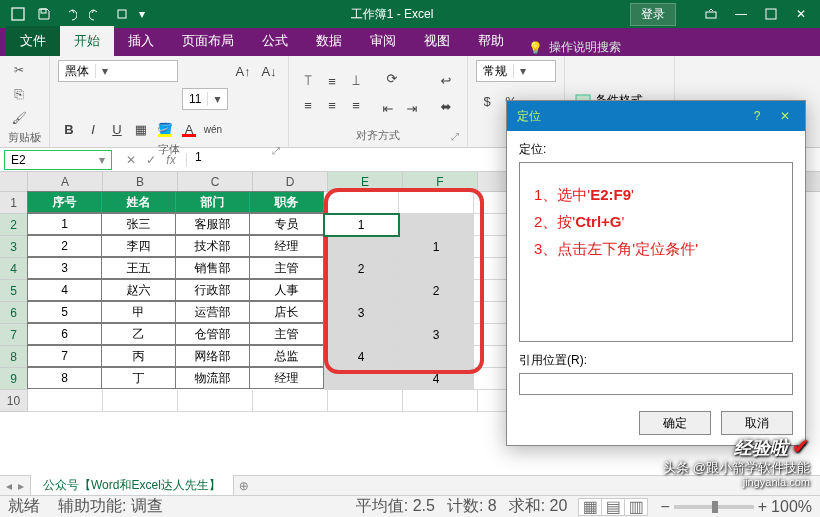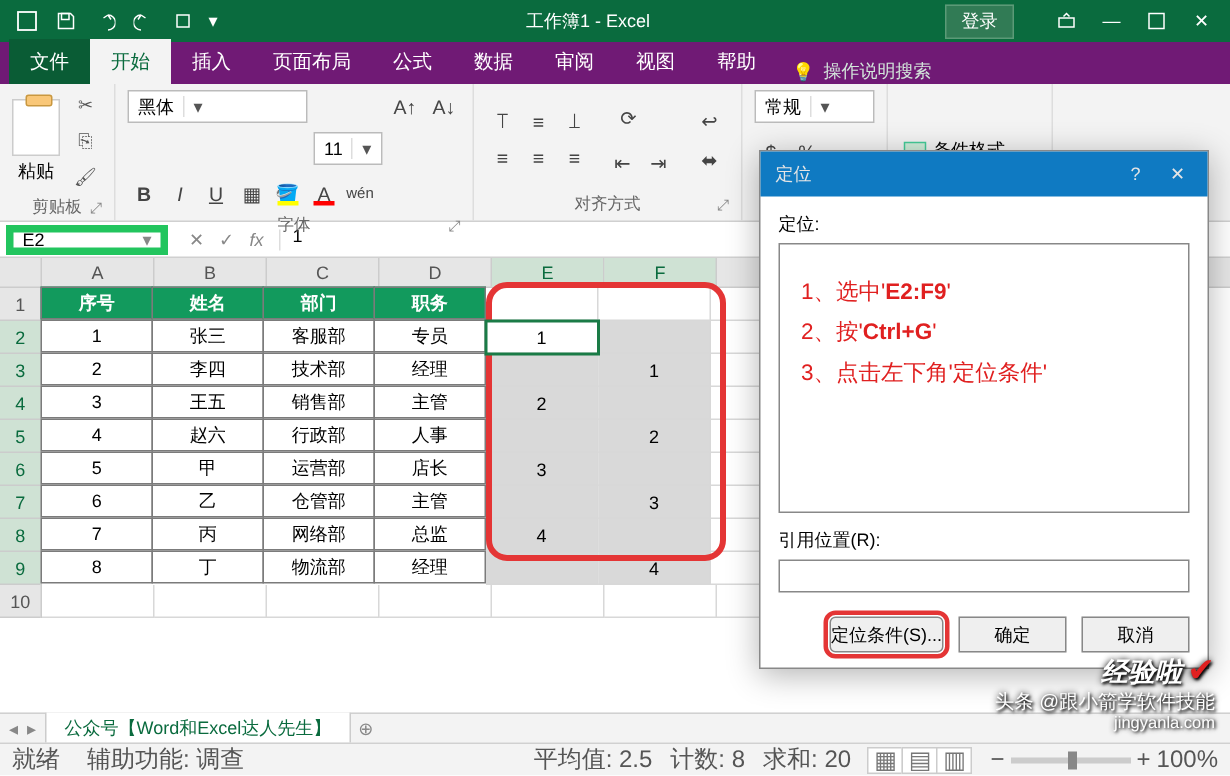--- a/index.html
+++ b/index.html
@@ -39,21 +39,21 @@
 .color-bar { position:relative; }
 .color-bar::after { content:""; position:absolute; bottom:2px; left:3px; right:3px; height:3px; }
 .fill-yellow::after { background:#ffff00; }
 .font-red::after { background:#ff0000; }
 .align-grid { display: grid; grid-template-columns: repeat(3, 22px); gap: 2px; }
 .styles-col { display:flex; flex-direction:column; gap:2px; font-size:12px; }
 .style-row { display:flex; align-items:center; gap:4px; cursor:pointer; padding:1px 2px; }
 .mini-ico { width:16px; height:14px; }
 
 .formula-bar { height: 24px; border-bottom: 1px solid #d0d0d0; display: flex; align-items: center; background:#fff; }
-.name-box { width: 108px; border: 5px solid #22c55e; height: 20px; margin: 0 4px; padding: 0 6px; display:flex; align-items:center; justify-content:space-between; background:#fff; }
+.name-box { width: 108px; border: 1px solid #22c55e; height: 20px; margin: 0 4px; padding: 0 6px; display:flex; align-items:center; justify-content:space-between; background:#fff; }
 .name-box .dd { color:#888; cursor:pointer; }
 .fx-btns { display:flex; gap:2px; padding:0 6px; border-right:1px solid #ddd; color:#888; }
 .fx-btns span { width:18px; text-align:center; cursor:pointer; }
 .fx-input { flex:1; padding:0 8px; height:20px; }
 
 .sheet-area { position:absolute; top:172px; left:0; right:0; bottom:42px; overflow:hidden; background:#fff; }
 .sel-all { position:absolute; top:0; left:0; width:28px; height:20px; background:#e6e6e6; border-right:1px solid #ccc; border-bottom:1px solid #ccc; cursor:pointer; }
 .col-headers { position:absolute; top:0; left:28px; right:0; height:20px; display:flex; background:#e6e6e6; border-bottom:1px solid #ccc; }
 .ch { width:75px; text-align:center; border-right:1px solid #ccc; font-size:12px; color:#555; line-height:20px; cursor:pointer; }
 .ch.sel { background:#cfe2d4; color:#0a6b3e; }
@@ -76,21 +76,21 @@
 
 .statusbar { position:absolute; bottom:0; left:0; right:0; height:22px; background:#f3f3f3; border-top:1px solid #d0d0d0; display:flex; align-items:center; font-size:16px; color:#555; padding:0 8px; gap:18px; }
 .sb-right { margin-left:auto; display:flex; align-items:center; gap:12px; }
 .view-btns { display:flex; }
 .vbtn { width:24px; height:18px; border:1px solid #ccc; margin-left:-1px; display:flex; align-items:center; justify-content:center; cursor:pointer; background:#fff; color:#777; }
 .zoom { display:flex; align-items:center; gap:4px; }
 .zoom-track { width:80px; height:4px; background:#ccc; position:relative; }
 .zoom-thumb { position:absolute; top:-4px; left:38px; width:6px; height:12px; background:#888; }
 
 .dialog { position:absolute; top:100px; left:506px; width:300px; background:#fff; border:1px solid #888; box-shadow:0 4px 20px rgba(0,0,0,.3); z-index:10; }
-.dlg-title { background:#0f7ac2; color:#e5e5e5; height:30px; display:flex; align-items:center; padding:0 10px; justify-content:space-between; }
+.dlg-title { background:#0f7ac2; color:#bef264; height:30px; display:flex; align-items:center; padding:0 10px; justify-content:space-between; }
 .dlg-title-btns { display:flex; gap:8px; }
 .dlg-title-btns span { cursor:pointer; width:20px; text-align:center; }
 .dlg-body { padding:10px 12px; }
 .dlg-list { width:100%; height:180px; border:1px solid #888; margin:4px 0 10px; padding:18px 14px; font-size:15px; color:#e02020; line-height:1.8; overflow:auto; }
 .dlg-list b { font-weight:bold; }
 .dlg-ref-input { width:100%; height:22px; border:1px solid #888; padding:0 4px; margin:4px 0 12px; }
 .dlg-btns { display:flex; gap:10px; justify-content:flex-end; padding-top:4px; }
 .dlg-btn { min-width:72px; height:24px; border:1px solid #888; background:#efefef; cursor:pointer; font-size:12px; }
 .dlg-btn.highlight { outline:3px solid #e43535; outline-offset:1px; border-radius:4px; }
 
@@ -162,24 +162,20 @@
   <div class="rtab">帮助</div>
   <div class="tell-me">
       <span class="bulb">💡</span>
       <span>操作说明搜索</span>
     </div>
 </div>
 
 <div class="ribbon">
   <div class="group">
     <div class="group-body">
-      <div class="paste-big">
-        <div class="paste-icon"></div>
-        <span>粘贴</span>
-      </div>
       <div class="copy-col">
         <div class="tiny-btn">✂</div>
         <div class="tiny-btn">⎘</div>
         <div class="tiny-btn">🖌</div>
       </div>
     </div>
     <div class="group-label"><span>剪贴板</span><span class="dlaunch">⤢</span></div>
   </div>
 
   <div class="group" style="min-width:230px;">
@@ -445,21 +441,20 @@
   <div class="dlg-body">
     <div>定位:</div>
     <div class="dlg-list">
       <div><span>1、选中'</span><b>E2:F9</b><span>'</span></div>
       <div><span>2、按'</span><b>Ctrl+G</b><span>'</span></div>
       <div>3、点击左下角'定位条件'</div>
     </div>
     <div>引用位置(R):</div>
     <input class="dlg-ref-input" style="">
     <div class="dlg-btns">
-      <button class="dlg-btn highlight">定位条件(S)...</button>
       <button class="dlg-btn">确定</button>
       <button class="dlg-btn">取消</button>
     </div>
   </div>
 </div>
 
 <div class="watermark">
   <div><span class="big">经验啦</span> <span class="check">✔</span></div>
   <div>头条 @跟小箭学软件技能</div>
   <div style="font-size:11px;opacity:.9;">jingyanla.com</div>

